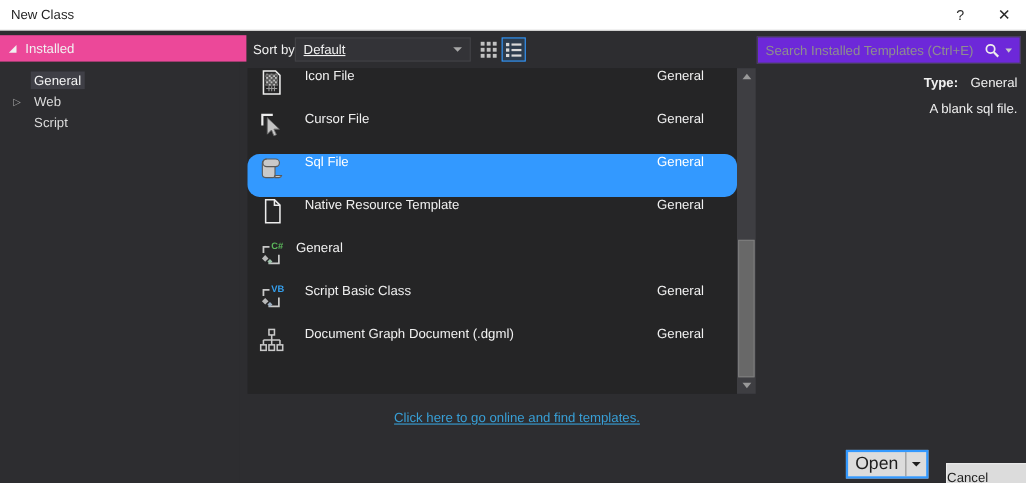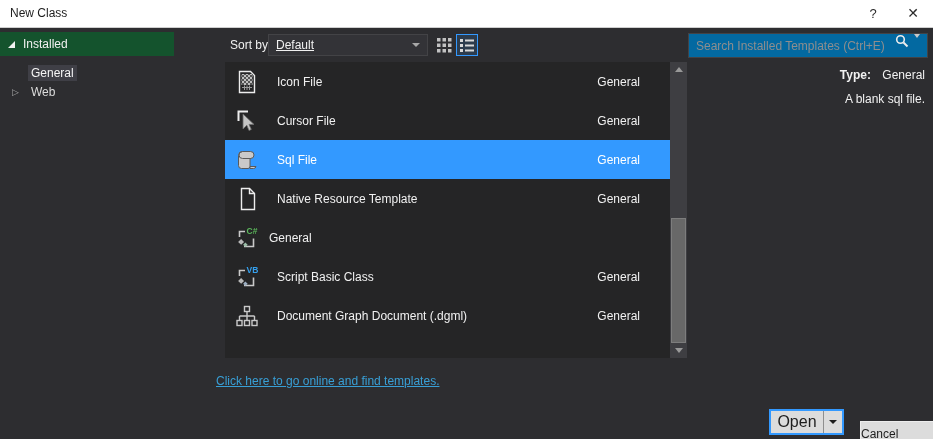--- a/index.html
+++ b/index.html
@@ -10,21 +10,21 @@
   .titlebar { position:absolute; left:0; top:0; width:933px; height:28px;
               background:#ffffff; border-bottom:1px solid #cfcfcf; }
   .title-text { position:absolute; left:10px; top:0; line-height:27px; font-size:12px; color:#1e1e1e; }
   .tb-btn { position:absolute; top:0; width:32px; height:27px; text-align:center; line-height:27px;
             font-size:13px; color:#2b2b2b; cursor:default; }
   .tb-help { right:44px; }
   .tb-close { right:4px; font-size:14px; }
 
   
   .sidebar { position:absolute; left:0; top:28px; width:218px; bottom:0; background:#2d2d30; }
-  .sidebar-header { position:absolute; left:0; top:4px; width:174px; height:24px; background:#14532d;
+  .sidebar-header { position:absolute; left:0; top:4px; width:224px; height:24px; background:#ec4899;
                     display:flex; align-items:center; padding-left:8px; color:#f1f1f1; font-size:12px; }
   .tri-expanded { width:0; height:0; border-left:7px solid transparent; border-bottom:7px solid #f1f1f1;
                   margin-right:8px; }
   .sidebar-items { position:absolute; left:0; top:36px; width:218px; }
   .side-item { position:relative; height:19px; line-height:19px; padding-left:28px;
                font-size:12px; color:#dcdcdc; cursor:default; }
   .side-item .hl { padding:1px 3px; }
   .side-item.selected .hl { background:#3f3f46; color:#f5f5f5; }
   .side-item .expander { position:absolute; left:12px; top:0; font-size:9px; color:#a8a8a8; }
 
@@ -37,57 +37,57 @@
   .sort-arrow { position:absolute; right:7px; top:8px; width:0; height:0;
                 border-left:4px solid transparent; border-right:4px solid transparent;
                 border-top:4px solid #a8a8a8; }
   .view-grid-btn { position:absolute; left:436px; top:37px; width:17px; height:17px; cursor:default; }
   .view-list-btn { position:absolute; left:456px; top:34px; width:22px; height:22px;
                    border:1px solid #3399ff; background:rgba(51,153,255,0.14);
                    display:flex; align-items:center; justify-content:center; cursor:default; }
 
   
   .search-box { position:absolute; left:688px; top:33px; width:240px; height:25px;
-                background:#0369a1; border:1px solid #434346; display:flex; 
+                background:#6d28d9; border:1px solid #434346; display:flex; align-items:center;
                 padding:0 7px; }
   .search-box input { flex:1; background:transparent; border:none; outline:none;
                       color:#cccccc; font-size:12px; font-family:"Liberation Sans",sans-serif; }
   .search-box input::placeholder { color:#8e8e8e; }
   .search-caret { width:0; height:0; border-left:3px solid transparent; border-right:3px solid transparent;
                   border-top:4px solid #c8c8c8; margin-left:5px; }
 
   
   .tpl-list { position:absolute; left:225px; top:62px; width:445px; height:296px; background:#252526; }
-  .row { height:39px; display:flex; align-items:center; padding:0 30px 0 8px;
+  .row { height:39px; display:flex; align-items:flex-start; padding:0 30px 0 8px;
          color:#f1f1f1; font-size:12px; cursor:default; }
   .row .ticon { width:28px; display:flex; justify-content:center; align-items:center; }
   .row .tname { margin-left:16px; flex:1; }
   .row .tcat  { margin-left:8px; }
-  .row.selected { background:#3399ff; color:#ffffff; }
+  .row.selected { background:#3399ff; color:#ffffff;border-radius:11px; }
 
   
   .vscroll { position:absolute; left:670px; top:62px; width:17px; height:296px; background:#3e3e42; }
   .vs-up, .vs-down { position:absolute; left:0; width:17px; height:15px; cursor:default; }
   .vs-up { top:0; } .vs-down { bottom:0; }
   .vs-up span { display:block; margin:5px auto 0; width:0; height:0;
                 border-left:4px solid transparent; border-right:4px solid transparent;
                 border-bottom:5px solid #999999; }
   .vs-down span { display:block; margin:5px auto 0; width:0; height:0;
                   border-left:4px solid transparent; border-right:4px solid transparent;
                   border-top:5px solid #999999; }
   .vs-thumb { position:absolute; left:1px; width:15px; top:156px; height:125px;
               background:#686868; border:1px solid #7d7d7d; cursor:default; }
 
   
   .details { position:absolute; left:700px; top:68px; width:225px; color:#f1f1f1; font-size:12px;text-align:right; }
   .details .type-line { margin-bottom:10px; }
   .details .type-line b { font-weight:bold; margin-right:8px; }
 
   
-  .online-link-row { position:absolute; left:216px; top:371px; width:462px; text-align:left; }
+  .online-link-row { position:absolute; left:239px; top:371px; width:462px; text-align:center; }
   .online-link-row a { color:#389fd6; font-size:12px; text-decoration:underline; cursor:pointer; }
 
   
   .open-btn { position:absolute; left:769px; top:409px; width:75px; height:26px;
               border:2px solid #3399ff; background:#dcdcdc; display:flex; cursor:default; }
   .open-main { flex:1; text-align:center; line-height:22px; font-size:16px; color:#1e1e1e; }
   .open-arrow { width:19px; border-left:1px solid #8f8f8f; display:flex; align-items:center;
                 justify-content:center; cursor:default; }
   .open-arrow span { width:0; height:0; border-left:4px solid transparent; border-right:4px solid transparent;
                      border-top:4px solid #1e1e1e; }
@@ -111,20 +111,23 @@
       <span class="tri-expanded"></span>
       <span>Installed</span>
     </div>
     <div class="sidebar-items">
       <div class="side-item selected">
         <span class="hl">General</span>
       </div>
       <div class="side-item">
         <span class="expander">▷</span>
         <span class="hl">Web</span>
+      </div>
+      <div class="side-item">
+        <span class="hl">Script</span>
       </div>
     </div>
   </div>
 
   <div class="sort-label">Sort by:</div>
   <div class="sort-select">
     <span>Default</span>
     <span class="sort-arrow"></span>
   </div>
 

